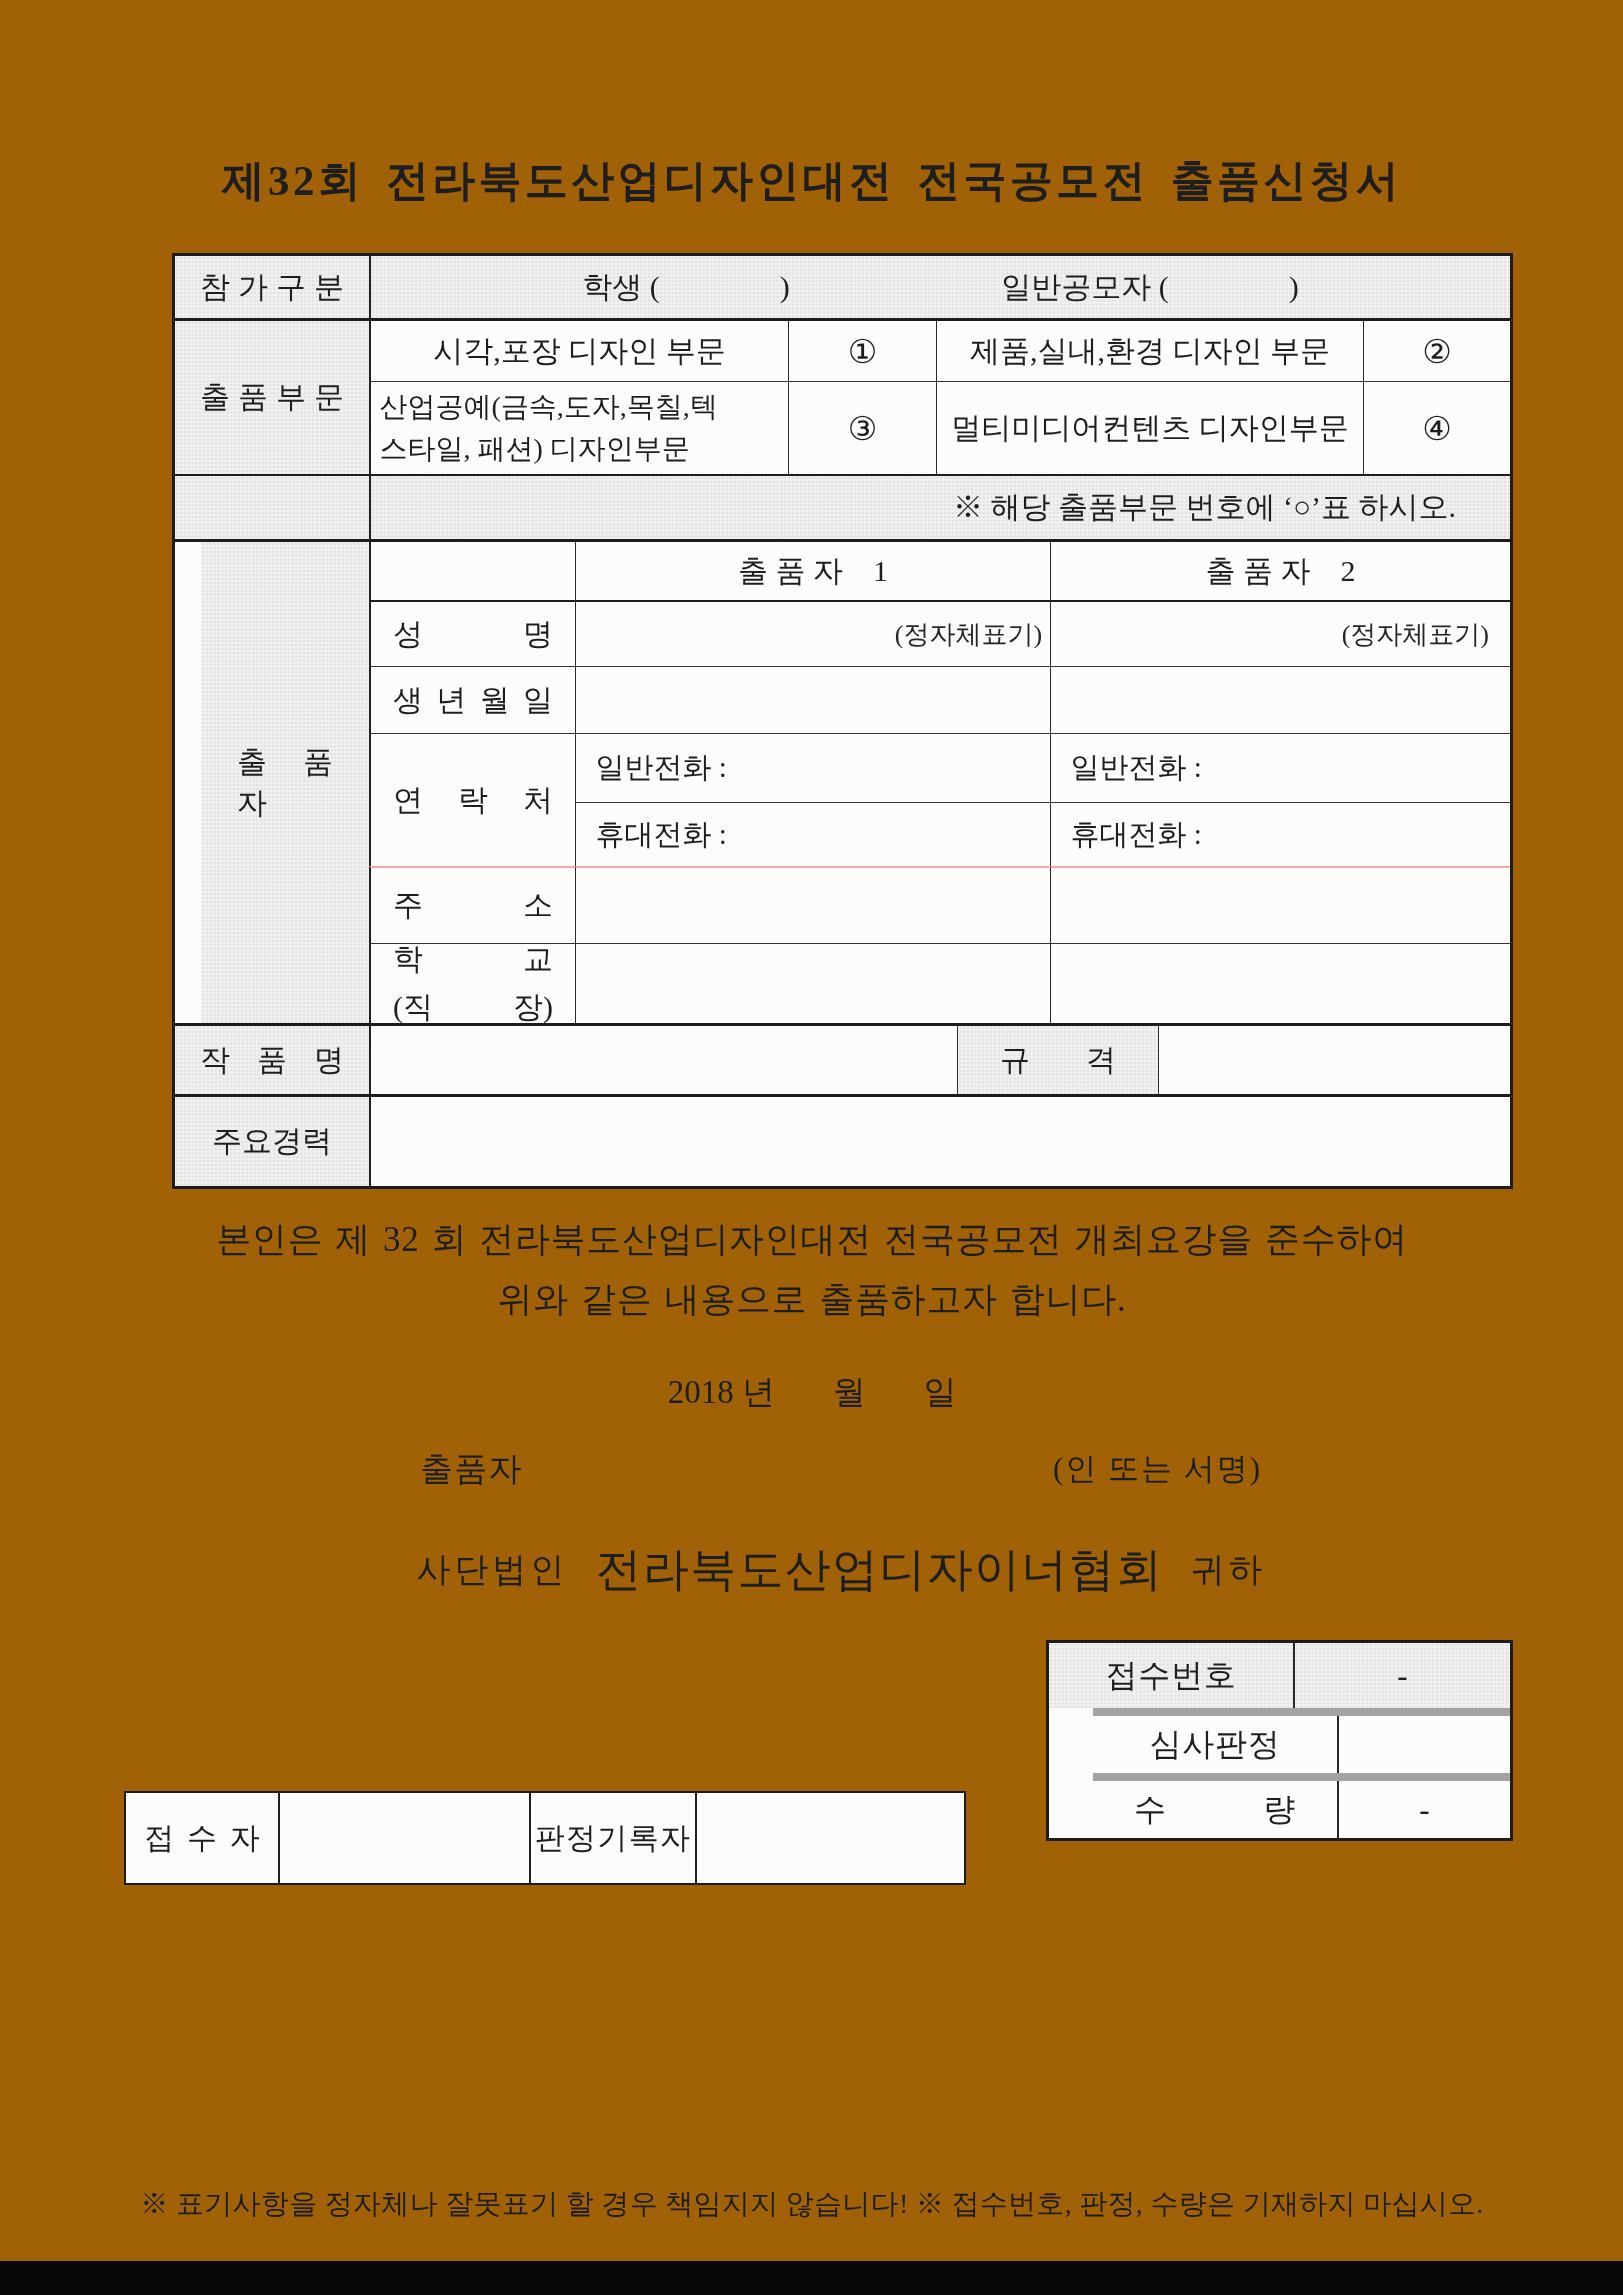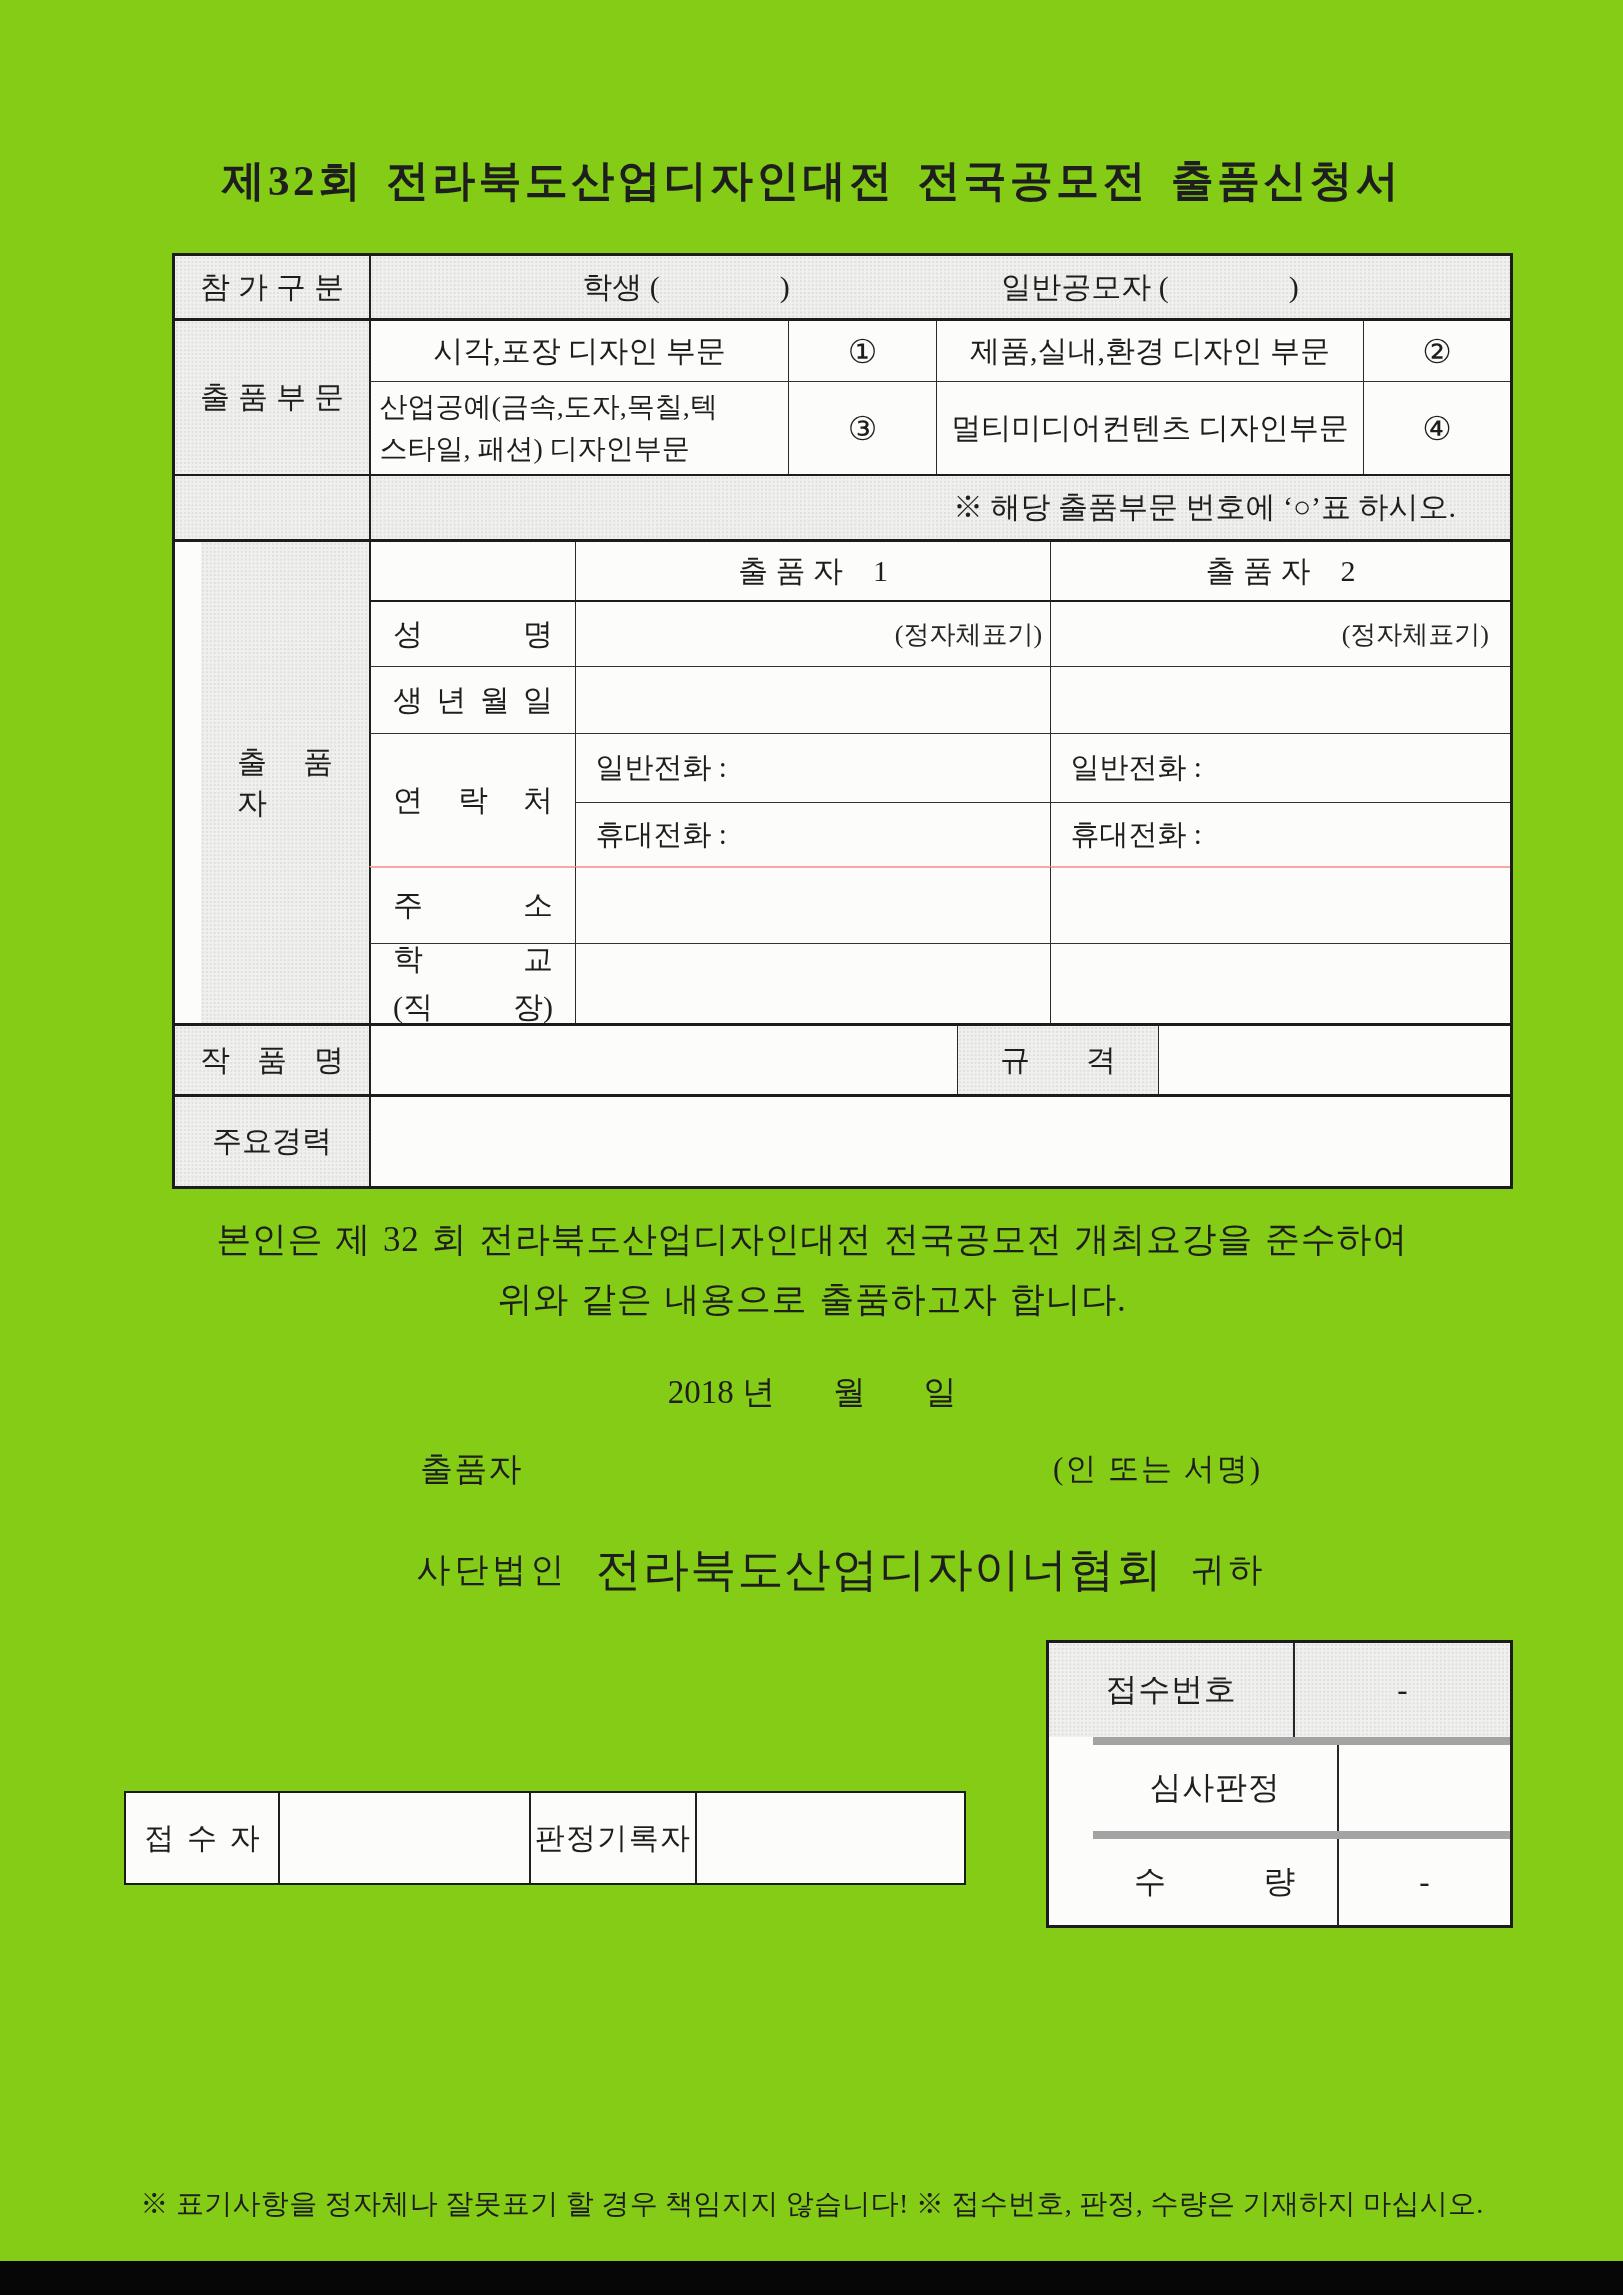--- a/index.html
+++ b/index.html
@@ -1,19 +1,19 @@
 <!DOCTYPE html>
 <html style="font-size:10.5px"><head>
 <meta charset="utf-8">
 <style>
   * { box-sizing: border-box; margin: 0; padding: 0; }
   html,body { background:#e8e8e8; }
   .page{
     position:relative; width:1624px; height:2295px;
-    background:#84cc16; overflow:hidden;
+    background:#a16207; overflow:hidden;
     font-family:"Liberation Serif","DejaVu Serif",serif;
     color:#1e1e1e;
   }
   
   .title{
     position:absolute; top:152px; left:0; width:100%;
     text-align:center; font-size:43px; font-weight:bold;
     letter-spacing:3.3px; word-spacing:7.9px;
   }
   
@@ -63,21 +63,21 @@
   .recipient{
     position:absolute; top:1539px; left:0; width:100%;
     display:flex; justify-content:center; align-items:center; gap:27.5px;
     transform:translateX(29.5px);
   }
   .recipient .small{ font-size:34px; letter-spacing:3.9px; }
   .recipient .big{ font-size:46px; letter-spacing:1.3px; }
 
   
   .obox{ position:absolute; left:1046px; top:1640px; width:467px; border:3.3px solid #1c1c1c; background:#fcfcfa; }
-  .orow{ display:grid; grid-template-columns:244px 1fr; height:94px; }
+  .orow{ display:grid; grid-template-columns:244px 1fr; height:65px; }
   .orow + .orow{ border-top:8px solid #a3a3a3;margin-left:44px; }
   .olabel{ font-size:32px; letter-spacing:0.7px; }
   .oval{ border-left:2px solid #262626; font-size:31px; }
 
   
   .rbox{ position:absolute; left:124px; top:1791px; width:842px; height:94px; border:2.6px solid #1c1c1c;
          display:grid; grid-template-columns:152px 251px 166px 1fr; background:#fcfcfa; }
 
   
   .footnote{ position:absolute; top:2185px; left:0; width:100%; text-align:center; font-size:28px; letter-spacing:0.3px; }

